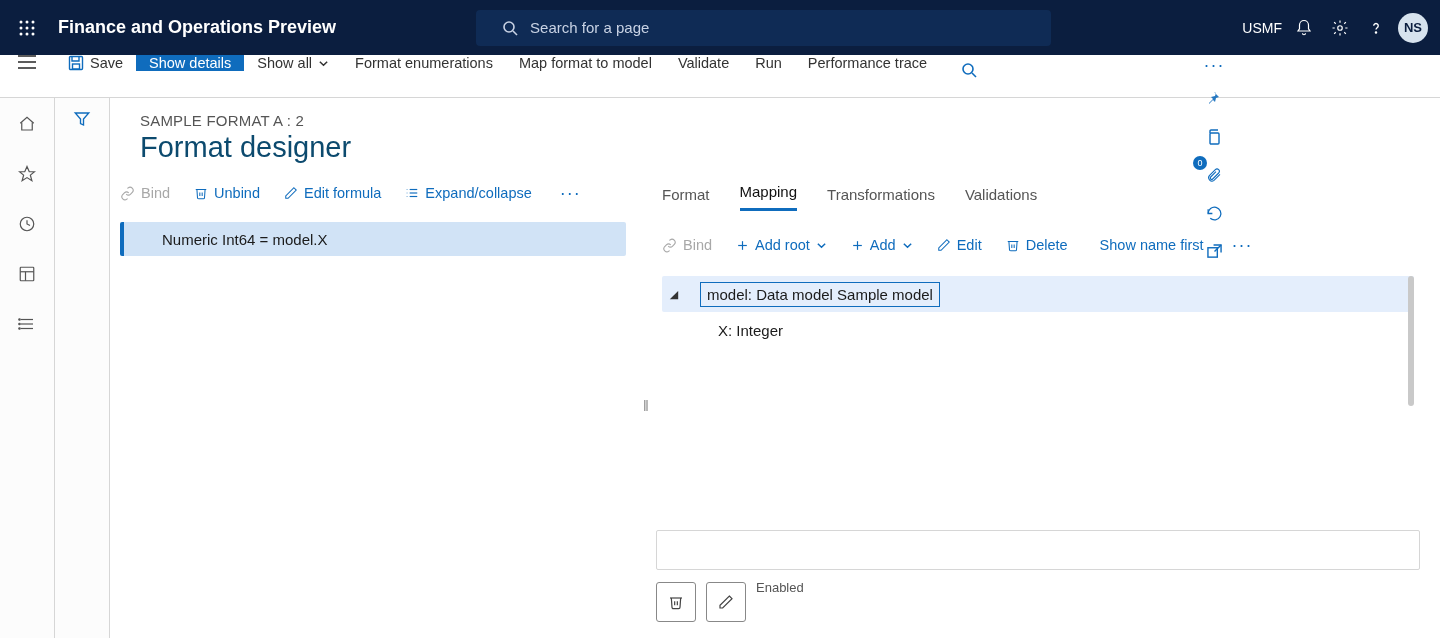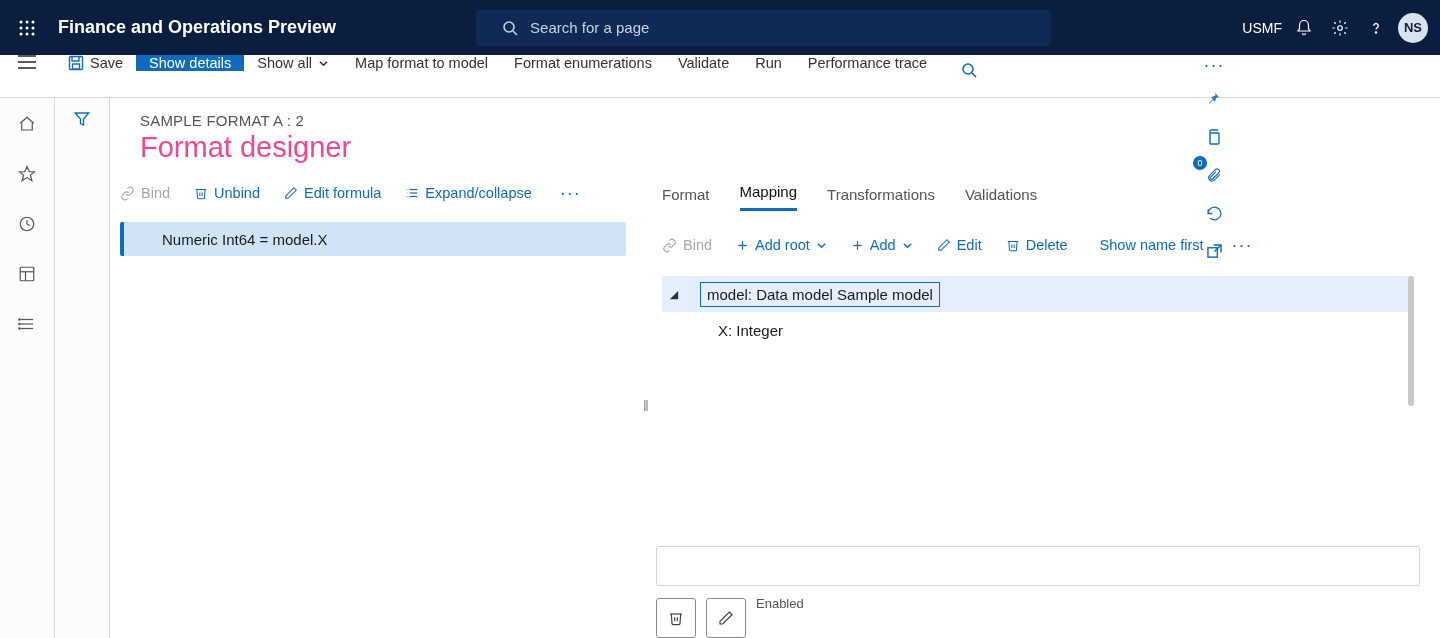--- a/index.html
+++ b/index.html
@@ -44,21 +44,21 @@
 
   
   .main{flex:1;display:flex;min-height:0;}
   .siderail{width:55px;border-right:1px solid var(--border);background:#fcfcfc;display:flex;flex-direction:column;align-items:center;padding-top:12px;gap:22px;}
   .siderail .sicon{width:28px;height:28px;display:flex;align-items:center;justify-content:center;color:#555;cursor:pointer;}
   .filterrail{width:55px;border-right:1px solid var(--border);background:#fcfcfc;display:flex;justify-content:center;padding-top:12px;}
   .filterrail .ficon{color:var(--accent);cursor:pointer;}
   .content{flex:1;display:flex;flex-direction:column;min-width:0;}
   .header{padding:14px 30px 0 30px;}
   .crumb{font-size:15px;color:#555;letter-spacing:.2px;}
-  .h1{font-size:29px;font-weight:400;margin:2px 0 10px 0;color:#ec4899;}
+  .h1{font-size:29px;font-weight:400;margin:2px 0 10px 0;color:#0c4a6e;}
 
   .workbench{flex:1;display:flex;min-height:0;position:relative;}
   .left,.right{display:flex;flex-direction:column;min-width:0;}
   .left{flex:0 0 530px;padding:0 14px 0 10px;}
   .right{flex:1;padding:0 20px 0 10px;position:relative;}
   .divider{width:12px;display:flex;align-items:center;justify-content:center;color:#888;cursor:col-resize;user-select:none;font-size:14px;}
 
   .toolbar{display:flex;align-items:center;gap:24px;height:38px;}
   .tbtn{display:flex;align-items:center;gap:6px;font-size:14.5px;color:var(--accent);cursor:pointer;}
   .tbtn.disabled{color:#a8a8a8;cursor:default;}
@@ -76,21 +76,21 @@
 
   .map-tree{margin-top:12px;position:relative;}
   .map-node{height:36px;display:flex;align-items:center;}
   .node-sel{background:var(--tree-sel);border-radius:2px;margin-right:6px;}
   .caret{width:24px;text-align:center;color:#333;cursor:pointer;font-size:11px;}
   .node-text{font-size:15px;padding:3px 6px;}
   .node-sel .node-text{border:1px solid var(--accent);}
   .child{padding-left:50px;}
   .vscroll{position:absolute;right:6px;top:0;width:6px;height:130px;background:#c9c9c9;border-radius:3px;}
 
-  .bottom-panel{position:absolute;left:0;right:20px;bottom:0;padding-left:4px;}
+  .bottom-panel{position:absolute;left:0;right:20px;bottom:16px;padding-left:4px;}
   .bigfield{height:40px;background:#fff;border:1px solid var(--border);border-radius:2px;margin-bottom:12px;}
   .btnrow{display:flex;align-items:flex-end;gap:10px;}
   .sqbtn{width:40px;height:40px;border:1px solid #888;border-radius:3px;background:#fff;display:flex;align-items:center;justify-content:center;cursor:pointer;}
   .blabel{font-size:13px;color:#555;align-self:flex-start;margin-top:-2px;}
 
   svg{display:block;}
 </style>
 </head>
 <body>
 
@@ -160,24 +160,24 @@
   <div class="item active">
       <span>Show details</span>
     </div>
   <div class="item">
     <span>Show all</span>
     <svg width="11" height="11" viewBox="0 0 12 12" fill="none" stroke="#333" stroke-width="1.6">
         <polyline points="2,4 6,8 10,4"></polyline>
       </svg>
   </div>
   <div class="item">
+      <span>Format enumerations</span>
+    </div>
+  <div class="item">
       <span>Map format to model</span>
-    </div>
-  <div class="item">
-      <span>Format enumerations</span>
     </div>
   <div class="item">
       <span>Validate</span>
     </div>
   <div class="item">
       <span>Run</span>
     </div>
   <div class="item">
       <span>Performance trace</span>
     </div>

